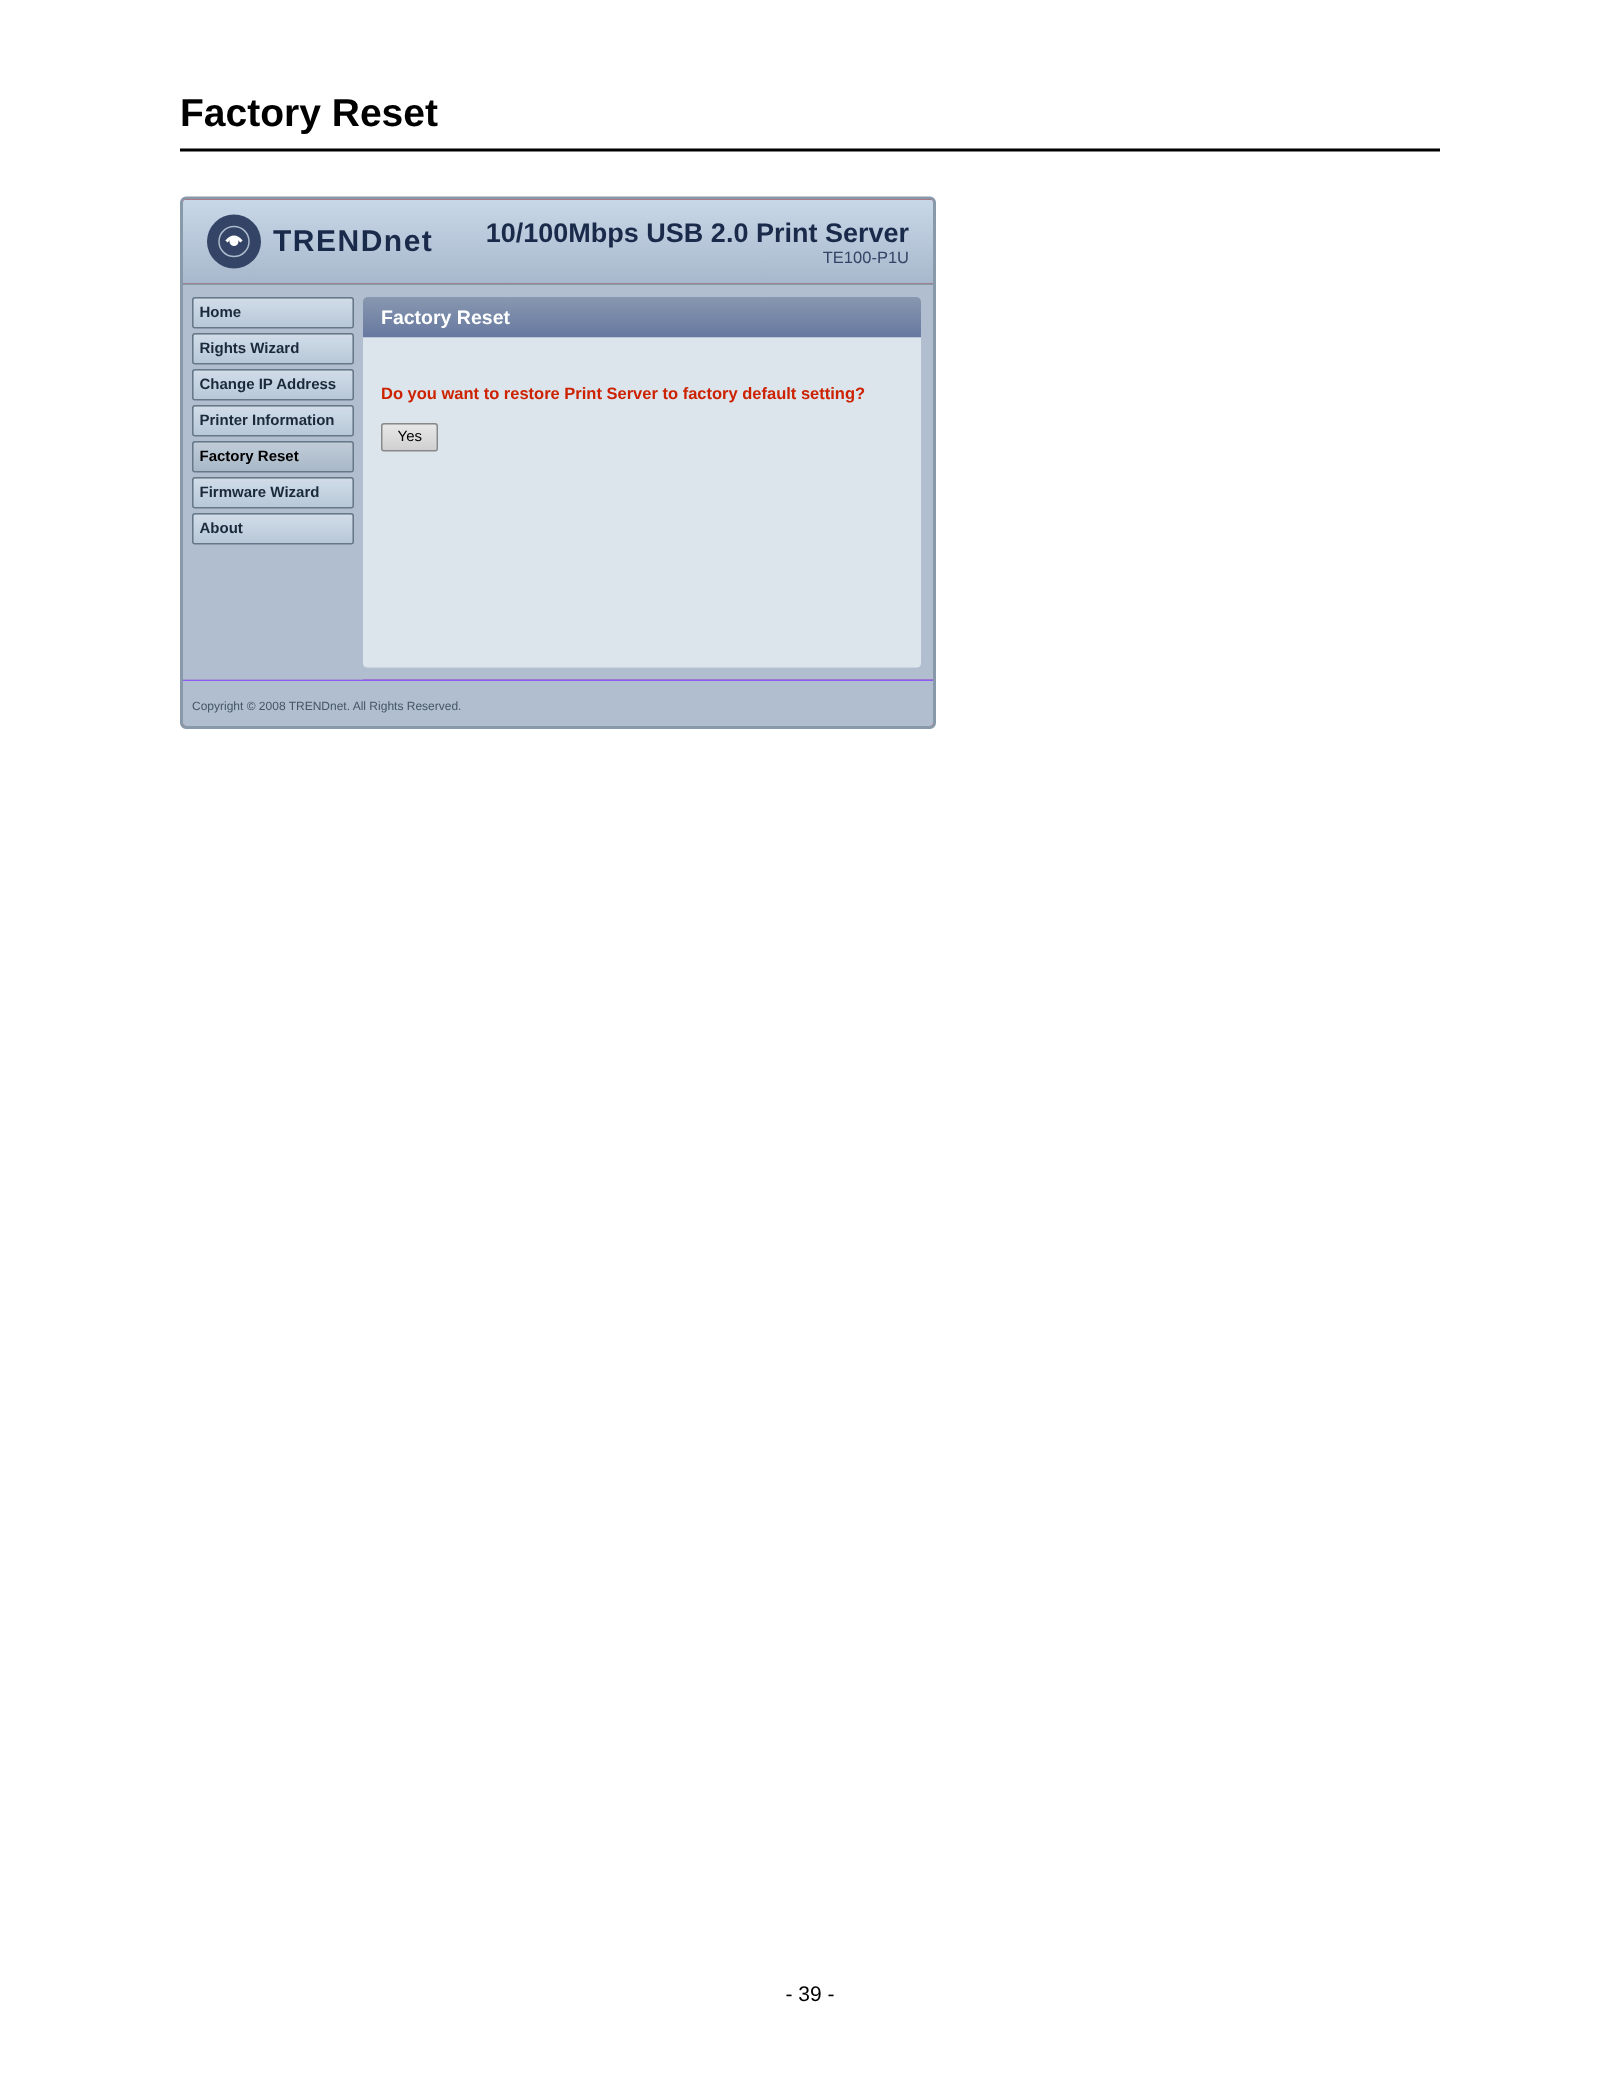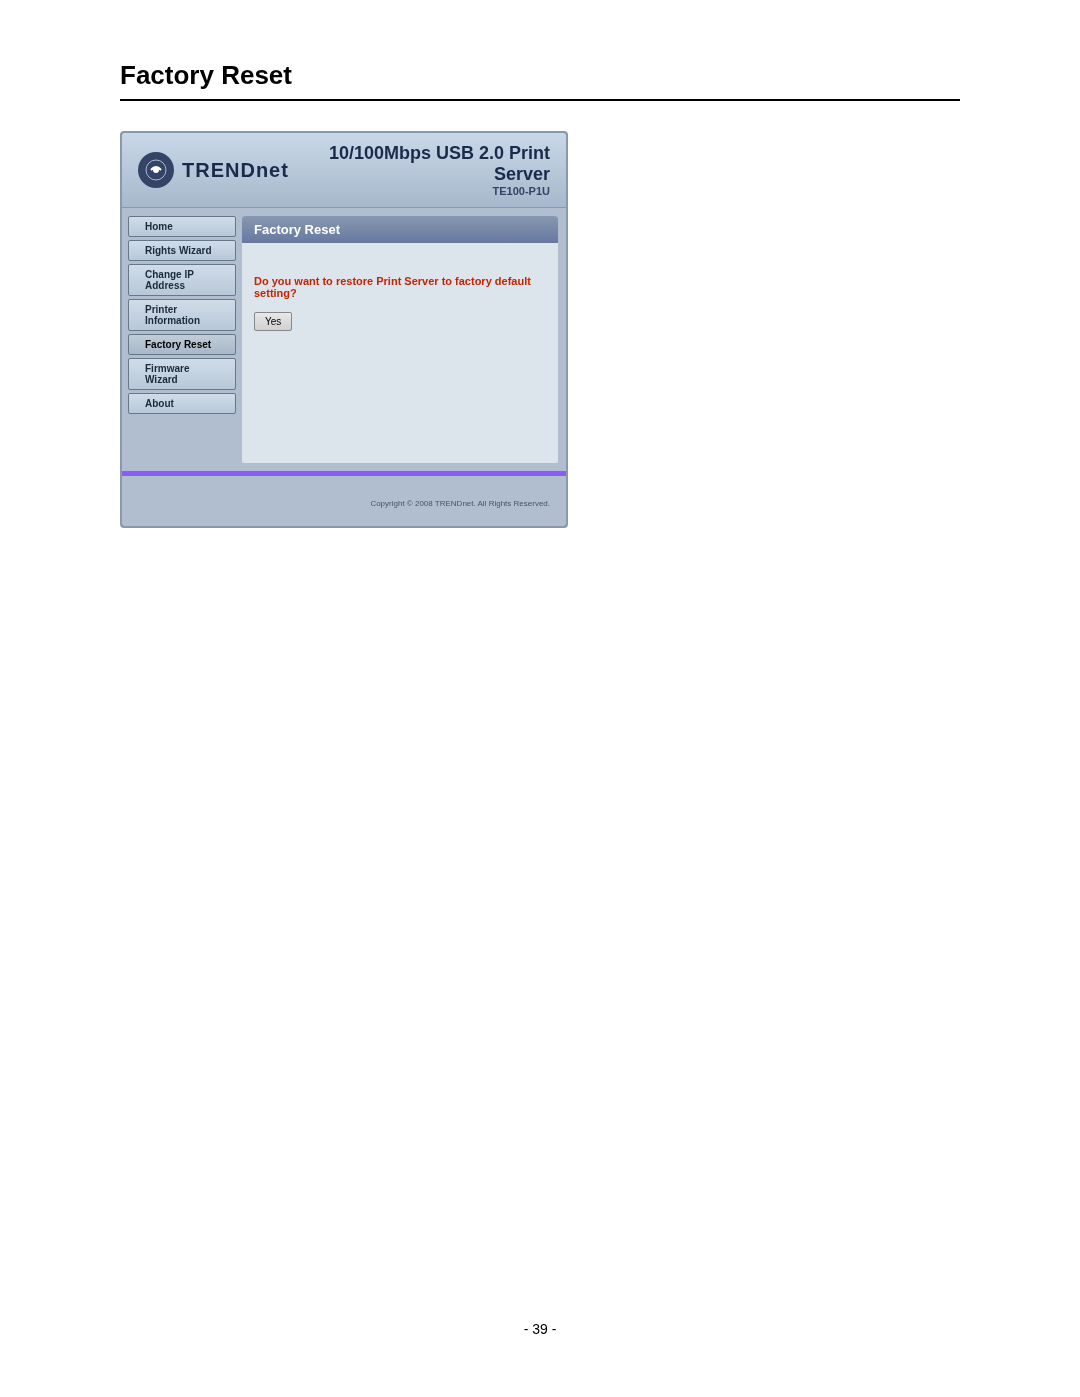--- a/index.html
+++ b/index.html
@@ -27,21 +27,21 @@
 
     .section-title {
       font-size: 26px;
       font-weight: bold;
       color: #000000;
       font-family: Arial, sans-serif;
     }
 
     
     .device-ui {
-      width: 448px;
+      width: 504px;
       border: 2px solid #8899aa;
       border-radius: 4px;
       background: #b91c1c;
       margin-bottom: 28px;
       overflow: hidden;
     }
 
     
     .device-header {
       background: linear-gradient(to bottom, #c8d8e8, #a8b8cc);
@@ -87,21 +87,20 @@
       font-size: 18px;
       font-weight: bold;
       color: #1a2a4a;
       font-family: Arial, sans-serif;
     }
 
     .device-model-number {
       font-size: 11px;
       color: #334466;
       font-family: Arial, sans-serif;
-      font-weight: bold;
     }
 
     
     .device-body {
       display: flex;
       background: #b0bed0;
     }
 
     
     .device-sidebar {
@@ -109,21 +108,21 @@
       background: #b0bed0;
       padding: 8px 6px;
       display: flex;
       flex-direction: column;
       gap: 3px;
     }
 
     .nav-btn {
       display: block;
       width: 100%;
-      padding: 4px 16px;
+      padding: 4px 4px;
       font-size: 10px;
       font-weight: bold;
       text-align: left;
       border: 1px solid #667788;
       border-radius: 2px;
       cursor: pointer;
       font-family: Arial, sans-serif;
       background: linear-gradient(to bottom, #d0dce8, #b8c8d8);
       color: #1a2a3a;
     }
@@ -174,23 +173,23 @@
       background: linear-gradient(to bottom, #e8e8e8, #d0d0d0);
       border: 1px solid #888;
       border-radius: 2px;
       cursor: pointer;
       font-family: Arial, sans-serif;
     }
 
     
     .device-footer {
       background: #b0bed0;
-      border-top: 5px solid #8b5cf6;
-      padding: 16px;
-      text-align: right;
+      border-top: 1px solid #8b5cf6;
+      padding: 6px;
+      text-align: left;
     }
 
     .device-footer-text {
       font-size: 8px;
       color: #445566;
       font-family: Arial, sans-serif;
     }
 
     
     .description-text {

